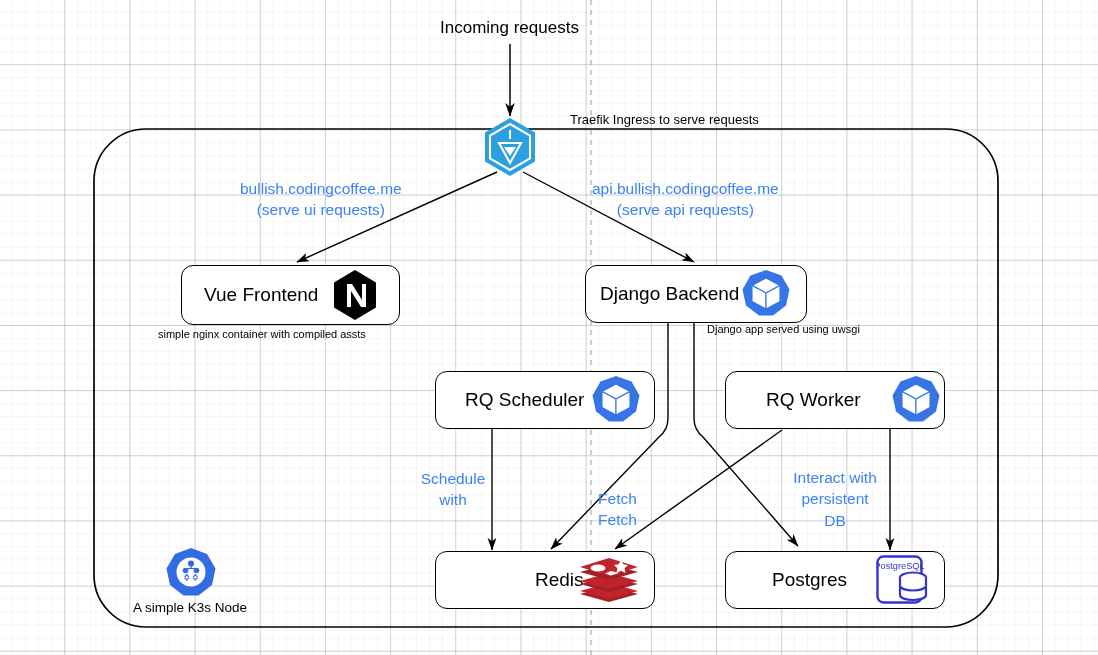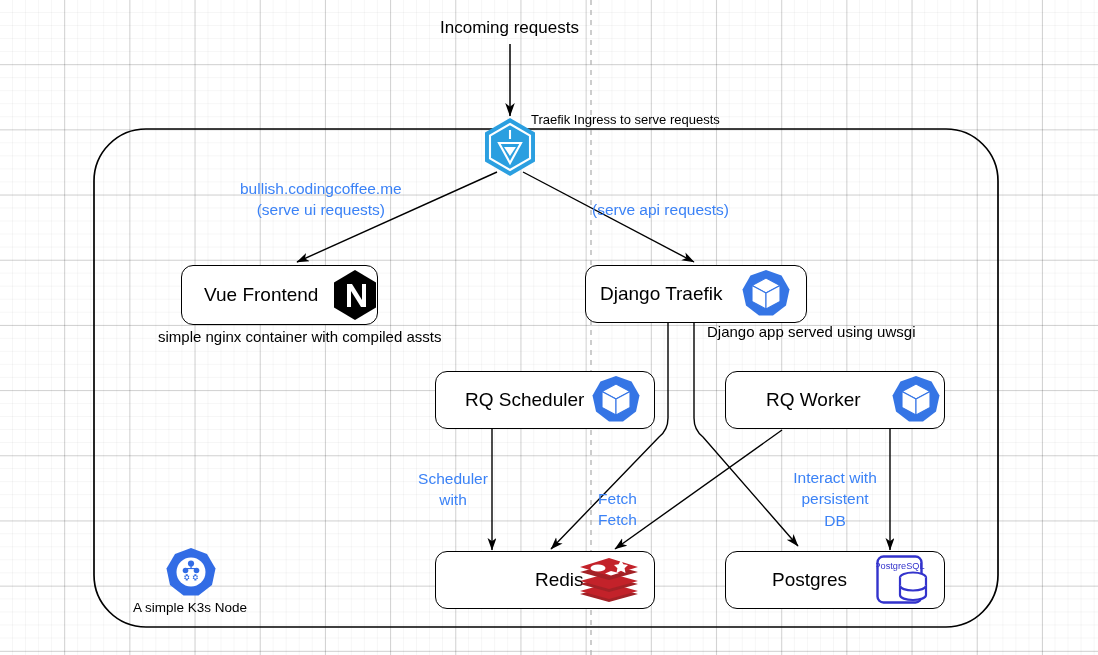--- a/index.html
+++ b/index.html
@@ -34,31 +34,31 @@
     border:1.6px solid #000;
     border-radius:12px;
     background:#fff;
     display:flex;align-items:center;
     box-sizing:border-box;
   }
   .node-label{
     font-size:19px;color:#000;white-space:nowrap;
   }
   .note{
-    position:absolute;font-size:15px;color:#000;white-space:nowrap;
+    position:absolute;font-size:11px;color:#000;white-space:nowrap;
   }
   .edge-label{
     position:absolute;font-size:15.5px;color:#3b82f6;text-align:center;
     line-height:1.38;white-space:nowrap;
   }
   .title-label{
     position:absolute;font-size:17px;color:#000;white-space:nowrap;
   }
   .ingress-note{
-    position:absolute;font-size:13px;color:#000;white-space:nowrap;
+    position:absolute;font-size:13px;color:#000;white-space:nowrap;margin-left:39px;
   }
   .icon{position:absolute;}
 </style>
 </head>
 <body>
 
 <div id="grid"></div>
 
 <div id="canvas">
 
@@ -98,41 +98,41 @@
       <polygon points="29,8 49,19.6 49,42.4 29,54 9,42.4 9,19.6" fill="none" stroke="#ffffff" stroke-width="2.1"></polygon>
       <path d="M29,14 L29,23" stroke="#ffffff" stroke-width="2.1"></path>
       <polygon points="18,27 40,27 29,47" fill="none" stroke="#ffffff" stroke-width="2.1"></polygon>
       <polygon points="23,31 35,31 29,40" fill="#ffffff"></polygon>
     </svg>
   </div>
   <div class="ingress-note" style="left:531px; top:112px;">Traefik Ingress to serve requests</div>
 
   <div class="edge-label" style="left:240px; top:178px;"><span>bullish.codingcoffee.me</span><br><span>(serve ui requests)</span></div>
 
-  <div class="edge-label" style="left:592px; top:178px;"><br><span>(serve api requests)</span></div>
-
-  <div class="edge-label" style="left:413px; top:468px; width:80px;"><span>Scheduler</span><br><span>with</span></div>
+  <div class="edge-label" style="left:592px; top:178px;"><span>api.bullish.codingcoffee.me</span><br><span>(serve api requests)</span></div>
+
+  <div class="edge-label" style="left:413px; top:468px; width:80px;"><span>Schedule</span><br><span>with</span></div>
 
   <div class="edge-label" style="left:590px; top:488px; width:55px;"><span>Fetch</span><br><span>Fetch</span></div>
 
   <div class="edge-label" style="left:773px; top:467px; width:124px;"><span>Interact with</span><br><span>persistent</span><br><span>DB</span></div>
 
-  <div class="node" style="left:181px; top:265px; width:197px; height:60px;align-items:center;">
+  <div class="node" style="left:181px; top:265px; width:219px; height:60px;align-items:center;">
     <span class="node-label" style="margin-left:22px;">Vue Frontend</span>
   </div>
   <div class="icon" style="left:330px; top:269px; width:50px; height:52px;">
     <svg width="50" height="52" viewBox="0 0 50 52">
       <polygon points="25,1 46,13.5 46,38.5 25,51 4,38.5 4,13.5" fill="#000000"></polygon>
       <path d="M17,38 L17,15 L22,15 L32,31 L32,15 L36,15 L36,38 L31,38 L21,22 L21,38 Z" fill="#ffffff"></path>
     </svg>
   </div>
   <div class="note" style="left:158px; top:328px;">simple nginx container with compiled assts</div>
 
   <div class="node" style="left:585px; top:265px; width:222px; height:58px;">
-    <span class="node-label" style="margin-left:14px;">Django Traefik</span>
+    <span class="node-label" style="margin-left:14px;">Django Backend</span>
   </div>
   <div class="icon" style="left:740px; top:268px; width:52px; height:52px;">
     <svg width="52" height="52" viewBox="0 0 52 52">
       <polygon points="26,2 41.5,7.5 49.5,21.5 46,37.5 33,47.5 19,47.5 6,37.5 2.5,21.5 10.5,7.5" fill="#3575e5"></polygon>
       <g fill="#ffffff" stroke="#3575e5" stroke-width="1.1" stroke-linejoin="round">
         <polygon points="26,10 40,17.5 26,25 12,17.5"></polygon>
         <polygon points="12,17.5 26,25 26,41 12,33.5"></polygon>
         <polygon points="40,17.5 40,33.5 26,41 26,25"></polygon>
       </g>
     </svg>

